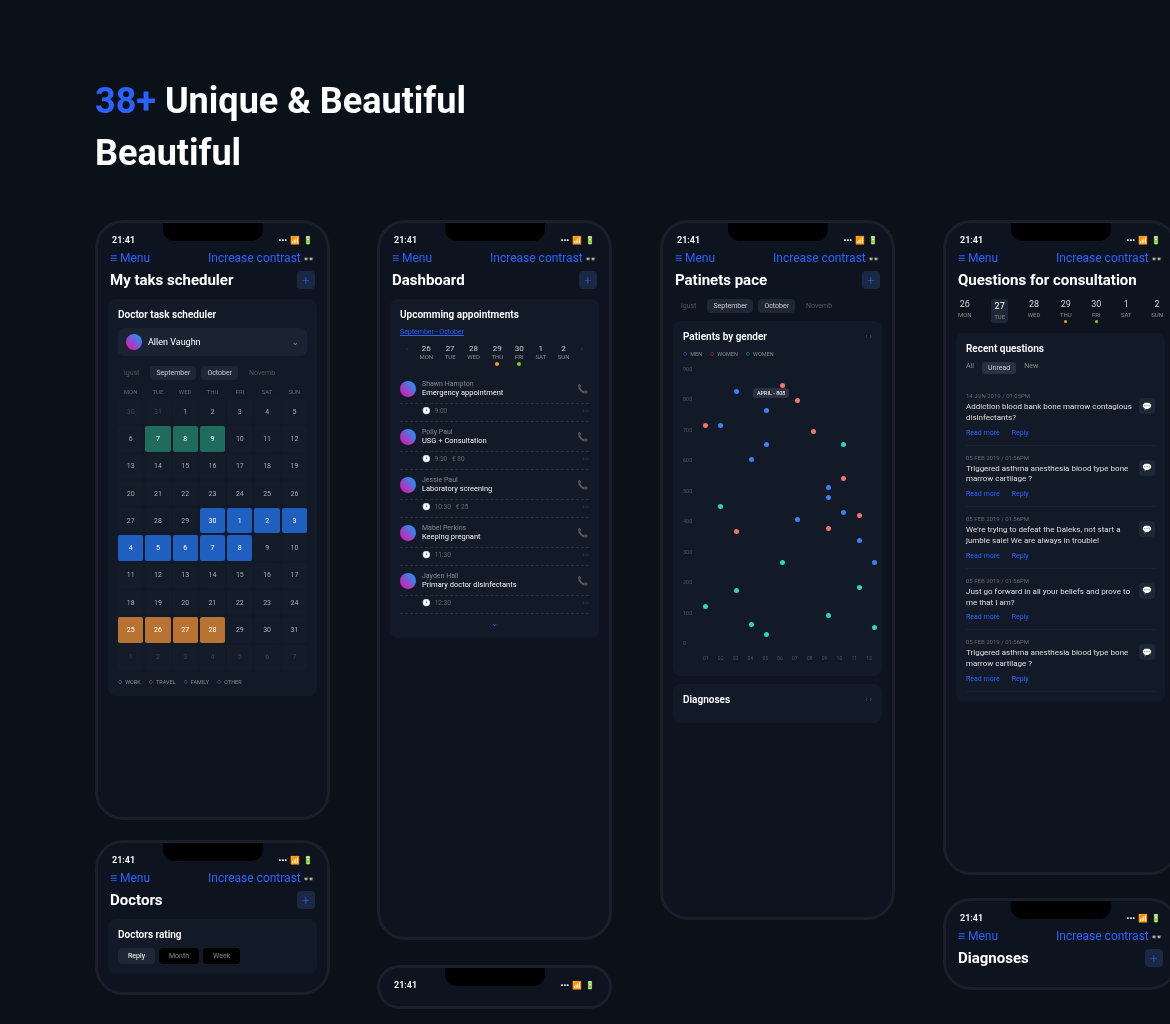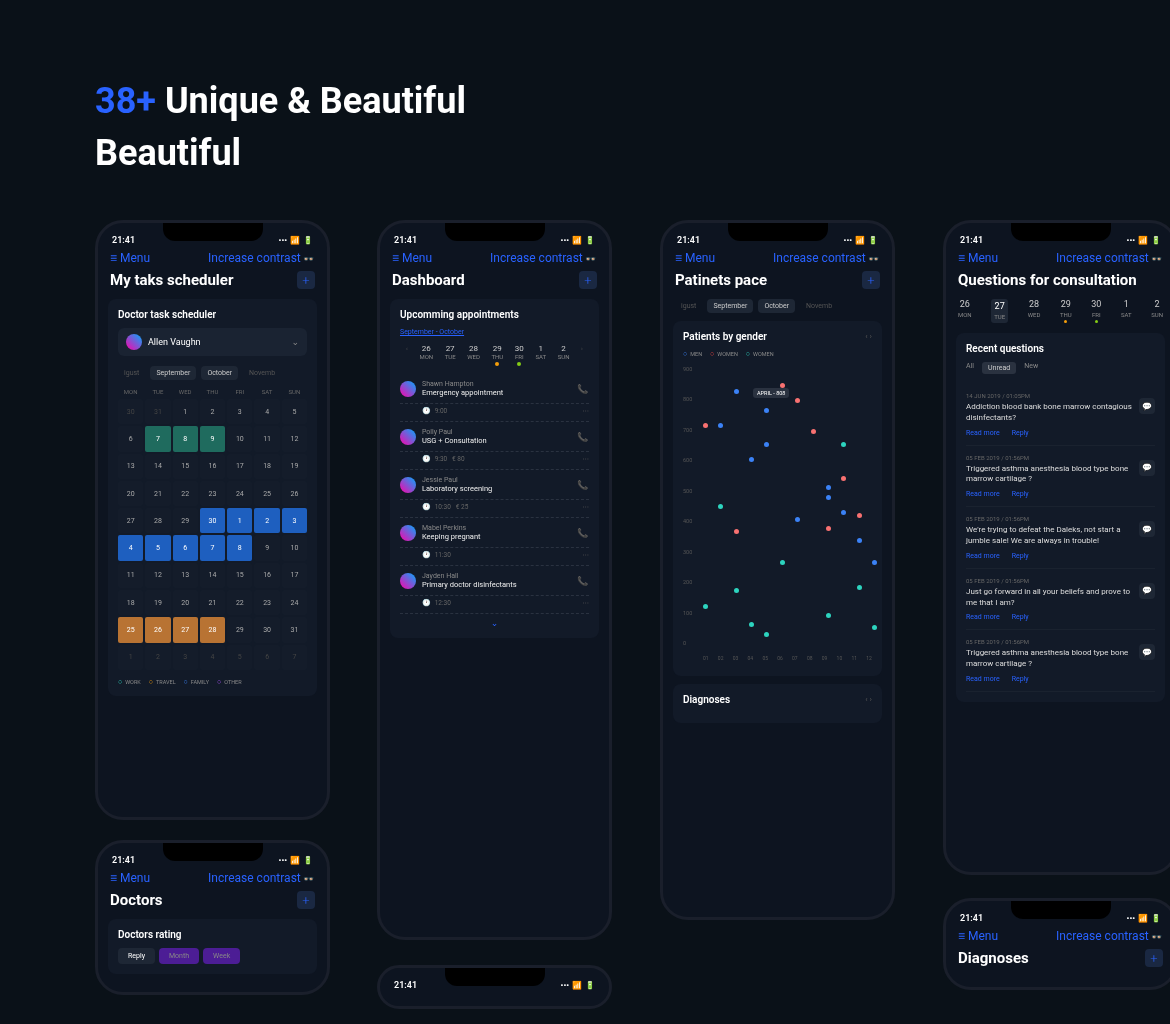--- a/index.html
+++ b/index.html
@@ -83,21 +83,21 @@
 .qdates .qd.active .n{color:#fff}
 .qdates .qd .dot{width:3px;height:3px;border-radius:50%;margin:2px auto 0;display:block}
 .filters{display:flex;gap:8px;font-size:7px;color:#888;margin-bottom:10px}
 .filters .f.active{background:#2a3240;padding:2px 6px;border-radius:3px;color:#ccc}
 .qitem{position:relative;padding:8px 20px 8px 0;border-bottom:1px solid #1a222f}
 .qitem .meta{font-size:6px;color:#666;margin-bottom:3px}
 .qitem .qtext{font-size:8px;color:#ddd;line-height:1.35;margin-bottom:5px}
 .qitem .acts{display:flex;gap:12px;font-size:7px;color:#2962ff}
 .qitem .bubble{position:absolute;right:0;top:14px;width:16px;height:16px;background:#1e2735;border-radius:4px;display:flex;align-items:center;justify-content:center;font-size:8px;color:#888}
 .tabs{display:flex;gap:4px;font-size:7px}
-.tabs .t{padding:4px 10px;background:#4c1d95;color:#888;border-radius:4px}
+.tabs .t{padding:4px 10px;background:#000000;color:#888;border-radius:4px}
 .tabs .t.active{background:#1e2735;color:#fff}
 #p1{left:95px;top:220px;height:600px}
 #p2{left:377px;top:220px;height:720px}
 #p3{left:660px;top:220px;height:700px}
 #p4{left:943px;top:220px;height:655px}
 #p5{left:95px;top:840px}
 #p6{left:377px;top:965px}
 #p8{left:943px;top:898px}
 .cardhead{display:flex;justify-content:space-between;align-items:center;margin-bottom:8px}
 </style>

